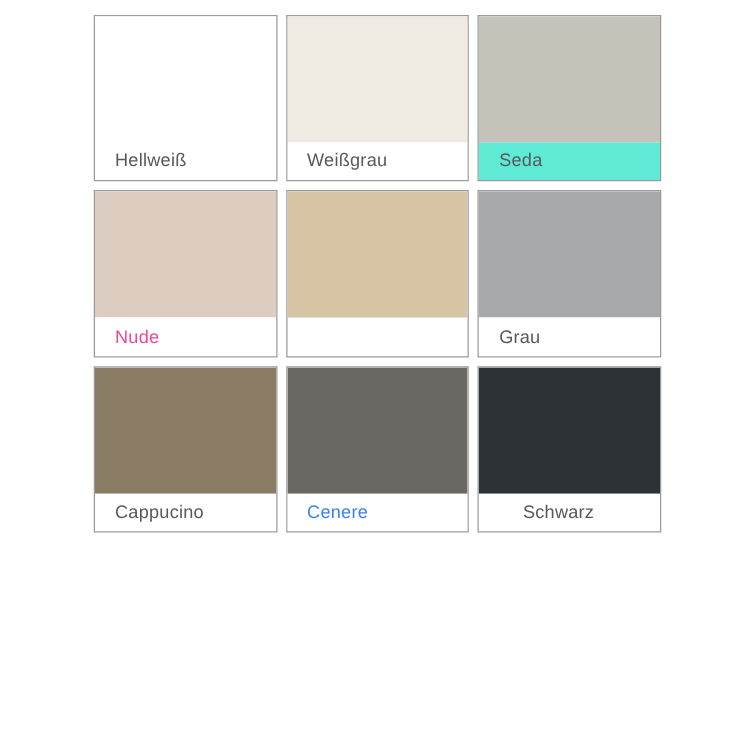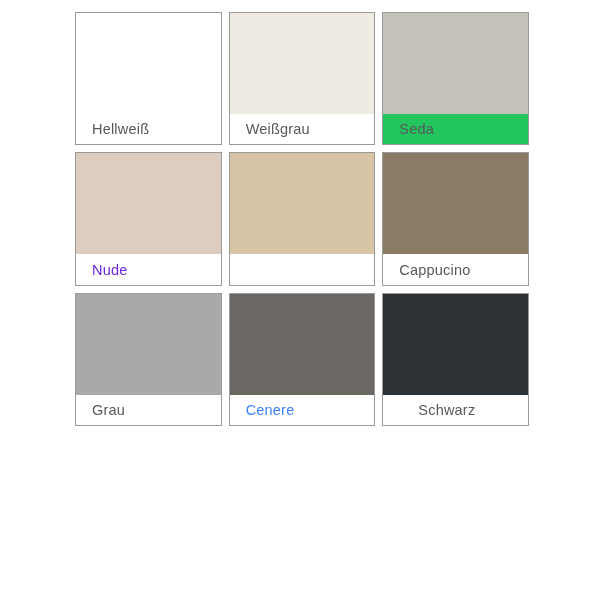--- a/index.html
+++ b/index.html
@@ -70,47 +70,47 @@
 
   <div class="swatch-card" style="border-color: rgb(154, 154, 154); text-align: right;">
     <div class="swatch-color" style="background: rgb(239, 235, 226);"></div>
     <div class="swatch-label-area" style="background: rgb(255, 255, 255);">
       <span class="swatch-label" style="color: rgb(88, 88, 90);">Weißgrau</span>
     </div>
   </div>
 
   <div class="swatch-card" style="border-color: rgb(154, 154, 154);">
     <div class="swatch-color" style="background: rgb(197, 195, 185);"></div>
-    <div class="swatch-label-area" style="background: #22c55e;">
+    <div class="swatch-label-area" style="background: #5eead4;">
       <span class="swatch-label" style="color: rgb(88, 88, 90);">Seda</span>
     </div>
   </div>
 
   <div class="swatch-card" style="border-color: rgb(154, 154, 154);">
     <div class="swatch-color" style="background: rgb(221, 204, 192);"></div>
     <div class="swatch-label-area" style="background: rgb(255, 255, 255);">
-      <span class="swatch-label" style="color: #6d28d9;">Nude</span>
+      <span class="swatch-label" style="color: #ec4899;">Nude</span>
     </div>
   </div>
 
   <div class="swatch-card" style="border-color: rgb(154, 154, 154);">
     <div class="swatch-color" style="background: rgb(214, 196, 165);"></div>
   </div>
 
   <div class="swatch-card" style="border-color: rgb(154, 154, 154);">
-    <div class="swatch-color" style="background: rgb(138, 123, 101);"></div>
+    <div class="swatch-color" style="background: rgb(167, 169, 171);"></div>
     <div class="swatch-label-area" style="background: rgb(255, 255, 255);">
-      <span class="swatch-label" style="color: rgb(88, 88, 90);">Cappucino</span>
+      <span class="swatch-label" style="color: rgb(88, 88, 90);">Grau</span>
     </div>
   </div>
 
   <div class="swatch-card" style="border-color: rgb(154, 154, 154);">
-    <div class="swatch-color" style="background: rgb(167, 169, 171);"></div>
+    <div class="swatch-color" style="background: rgb(138, 123, 101);"></div>
     <div class="swatch-label-area" style="background: rgb(255, 255, 255);">
-      <span class="swatch-label" style="color: rgb(88, 88, 90);">Grau</span>
+      <span class="swatch-label" style="color: rgb(88, 88, 90);">Cappucino</span>
     </div>
   </div>
 
   <div class="swatch-card" style="border-color: rgb(154, 154, 154);">
     <div class="swatch-color" style="background: rgb(107, 103, 98);"></div>
     <div class="swatch-label-area" style="background: rgb(255, 255, 255);">
       <span class="swatch-label" style="color: #3b82f6;">Cenere</span>
     </div>
   </div>
 

